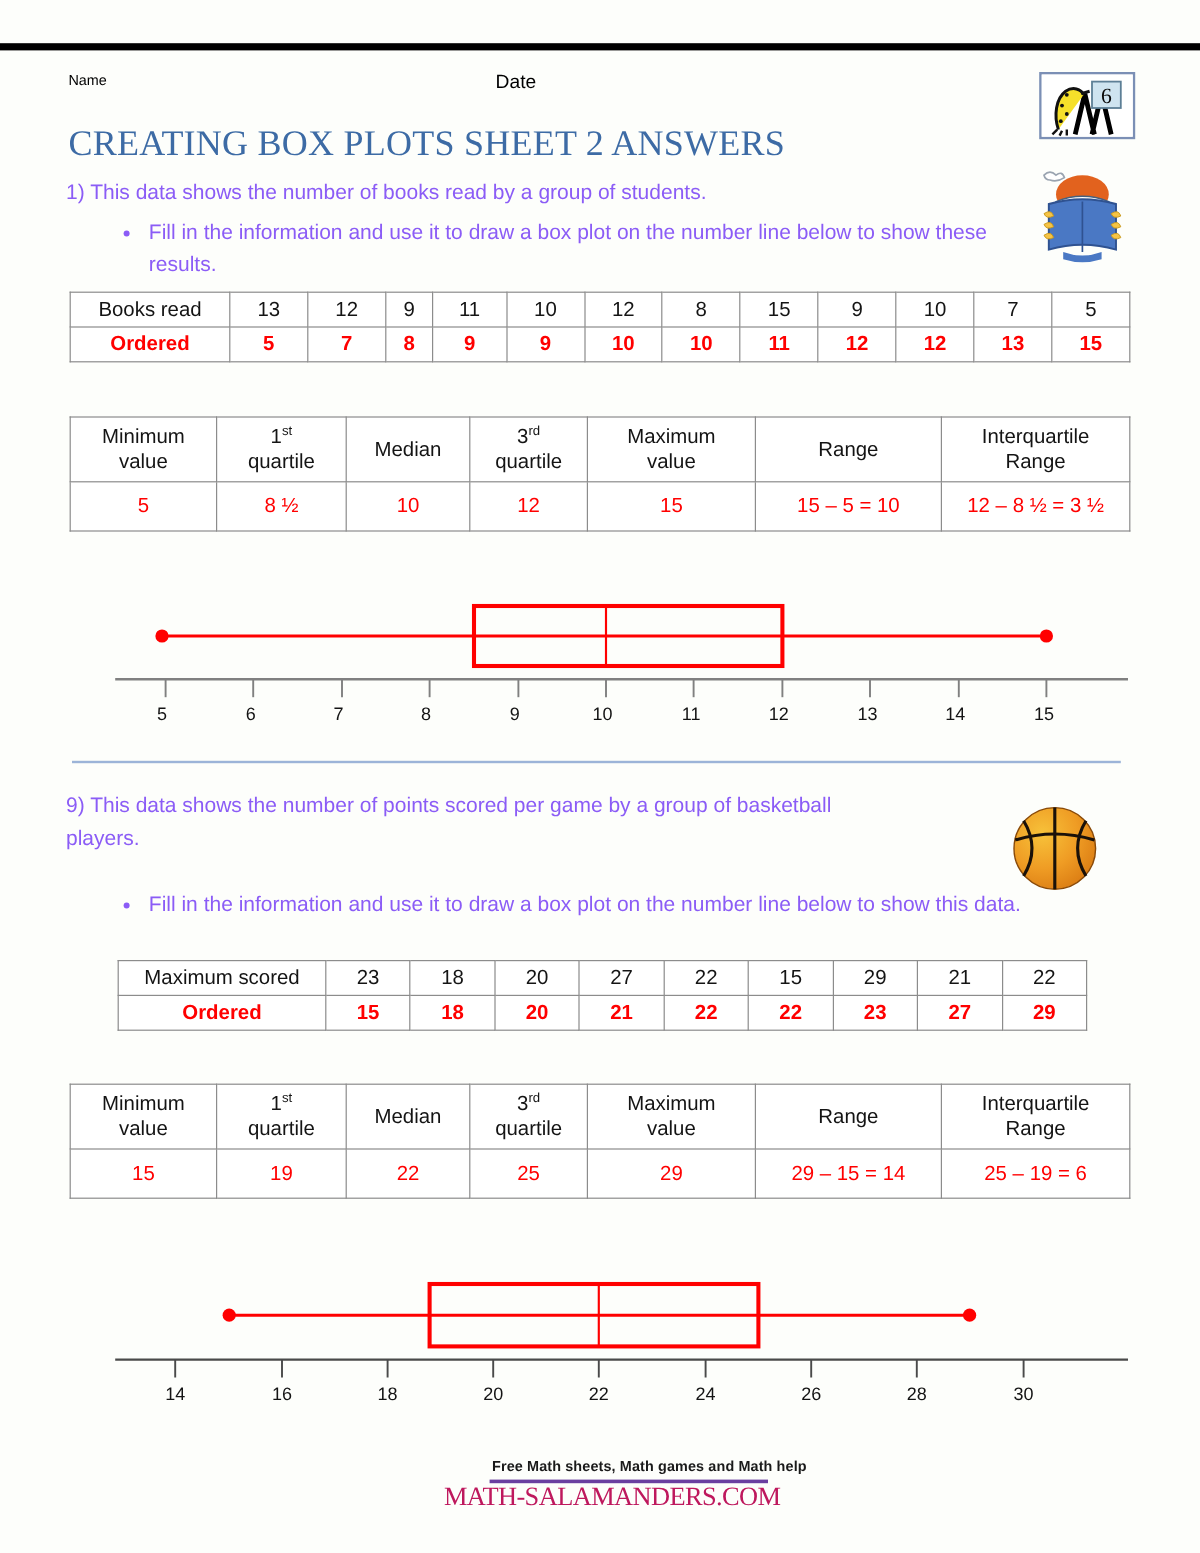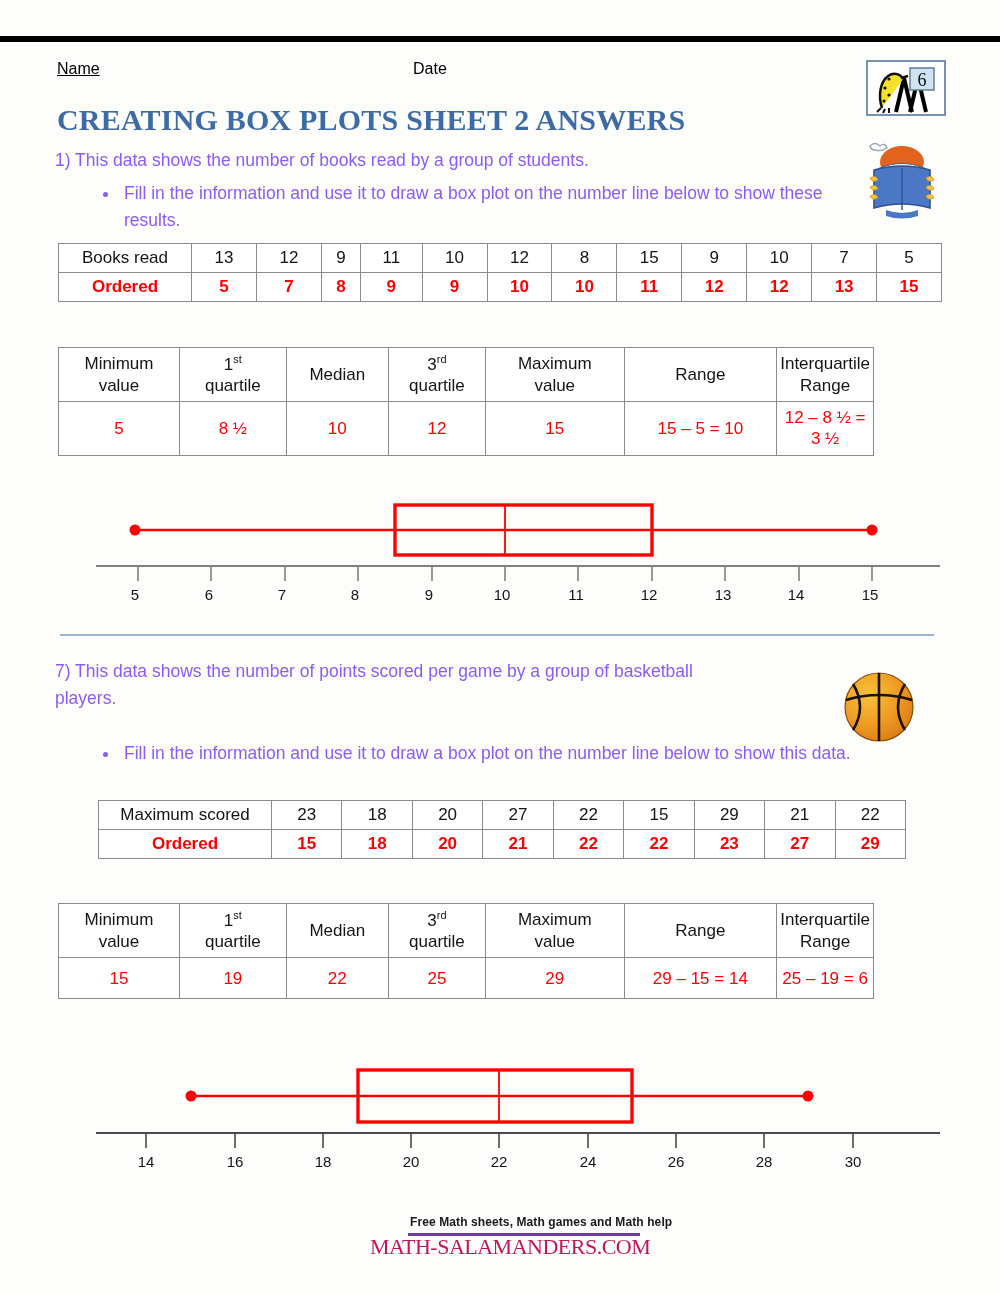--- a/index.html
+++ b/index.html
@@ -26,22 +26,21 @@
     position: absolute;
     left: 0; right: 0;
     top: 36px;
     height: 6px;
     background: #000000;
   }
   
   .hdr-name {
     position: absolute;
     left: 57px; top: 60px;
-    font-size: 16px;
-    text-decoration: underline;
+    font-size: 12px;
   }
   .hdr-date {
     position: absolute;
     left: 413px; top: 60px;
     font-size: 16px;
   }
   
   .grade-logo {
     position: absolute;
     left: 866px; top: 60px;
@@ -62,21 +61,21 @@
     position: absolute;
     left: 840px; top: 668px;
     width: 78px; height: 78px;
   }
   h1.title {
     position: absolute;
     left: 57px; top: 103px;
     margin: 0;
     font-family: "Liberation Serif", serif;
     font-size: 30px;
-    font-weight: bold;
+    font-weight: normal;
     color: #3d6ba5;
     letter-spacing: 0.2px;
     text-align: right;
   }
   .q-line {
     position: absolute;
     font-size: 17.5px;
     line-height: 1.55;
     color: #8b5cf6;
   }
@@ -112,21 +111,21 @@
   #data-table-1 { left: 58px; top: 243px; width: 884px; }
   #data-table-1 td.hd { width: 128px; margin-top: 28px; }
   #data-table-2 { left: 98px; top: 800px; width: 808px; }
   #data-table-2 td.hd { width: 168px; }
 
   table.stats {
     position: absolute;
     left: 58px;
     border-collapse: collapse;
     background: #ffffff;
-    width: 816px;
+    width: 884px;
   }
   table.stats td {
     border: 1px solid #8c8c8c;
     text-align: center;
     vertical-align: middle;
     font-size: 17px;
     padding: 5px 3px;
     color: #141414;
     line-height: 1.25;
   }
@@ -348,21 +347,21 @@
         <text class="t1-lab" x="649" y="105">12</text>
         <text class="t1-lab" x="723" y="105">13</text>
         <text class="t1-lab" x="796" y="105">14</text>
         <text class="t1-lab" x="870" y="105">15</text>
       </g>
     </svg>
   </div>
 
   <div class="divider"></div>
 
-  <div class="q-line q2-text">7) This data shows the number of points scored per game by a group of basketball players.</div>
+  <div class="q-line q2-text">9) This data shows the number of points scored per game by a group of basketball players.</div>
 
   <div class="ball-img">
     <svg width="78" height="78" viewBox="0 0 78 78">
       <defs>
         <radialGradient id="bg1" cx="35%" cy="32%" r="78%">
           <stop offset="0%" stop-color="#f7c23a"></stop>
           <stop offset="55%" stop-color="#ef9c24"></stop>
           <stop offset="100%" stop-color="#d97a12"></stop>
         </radialGradient>
       </defs>

